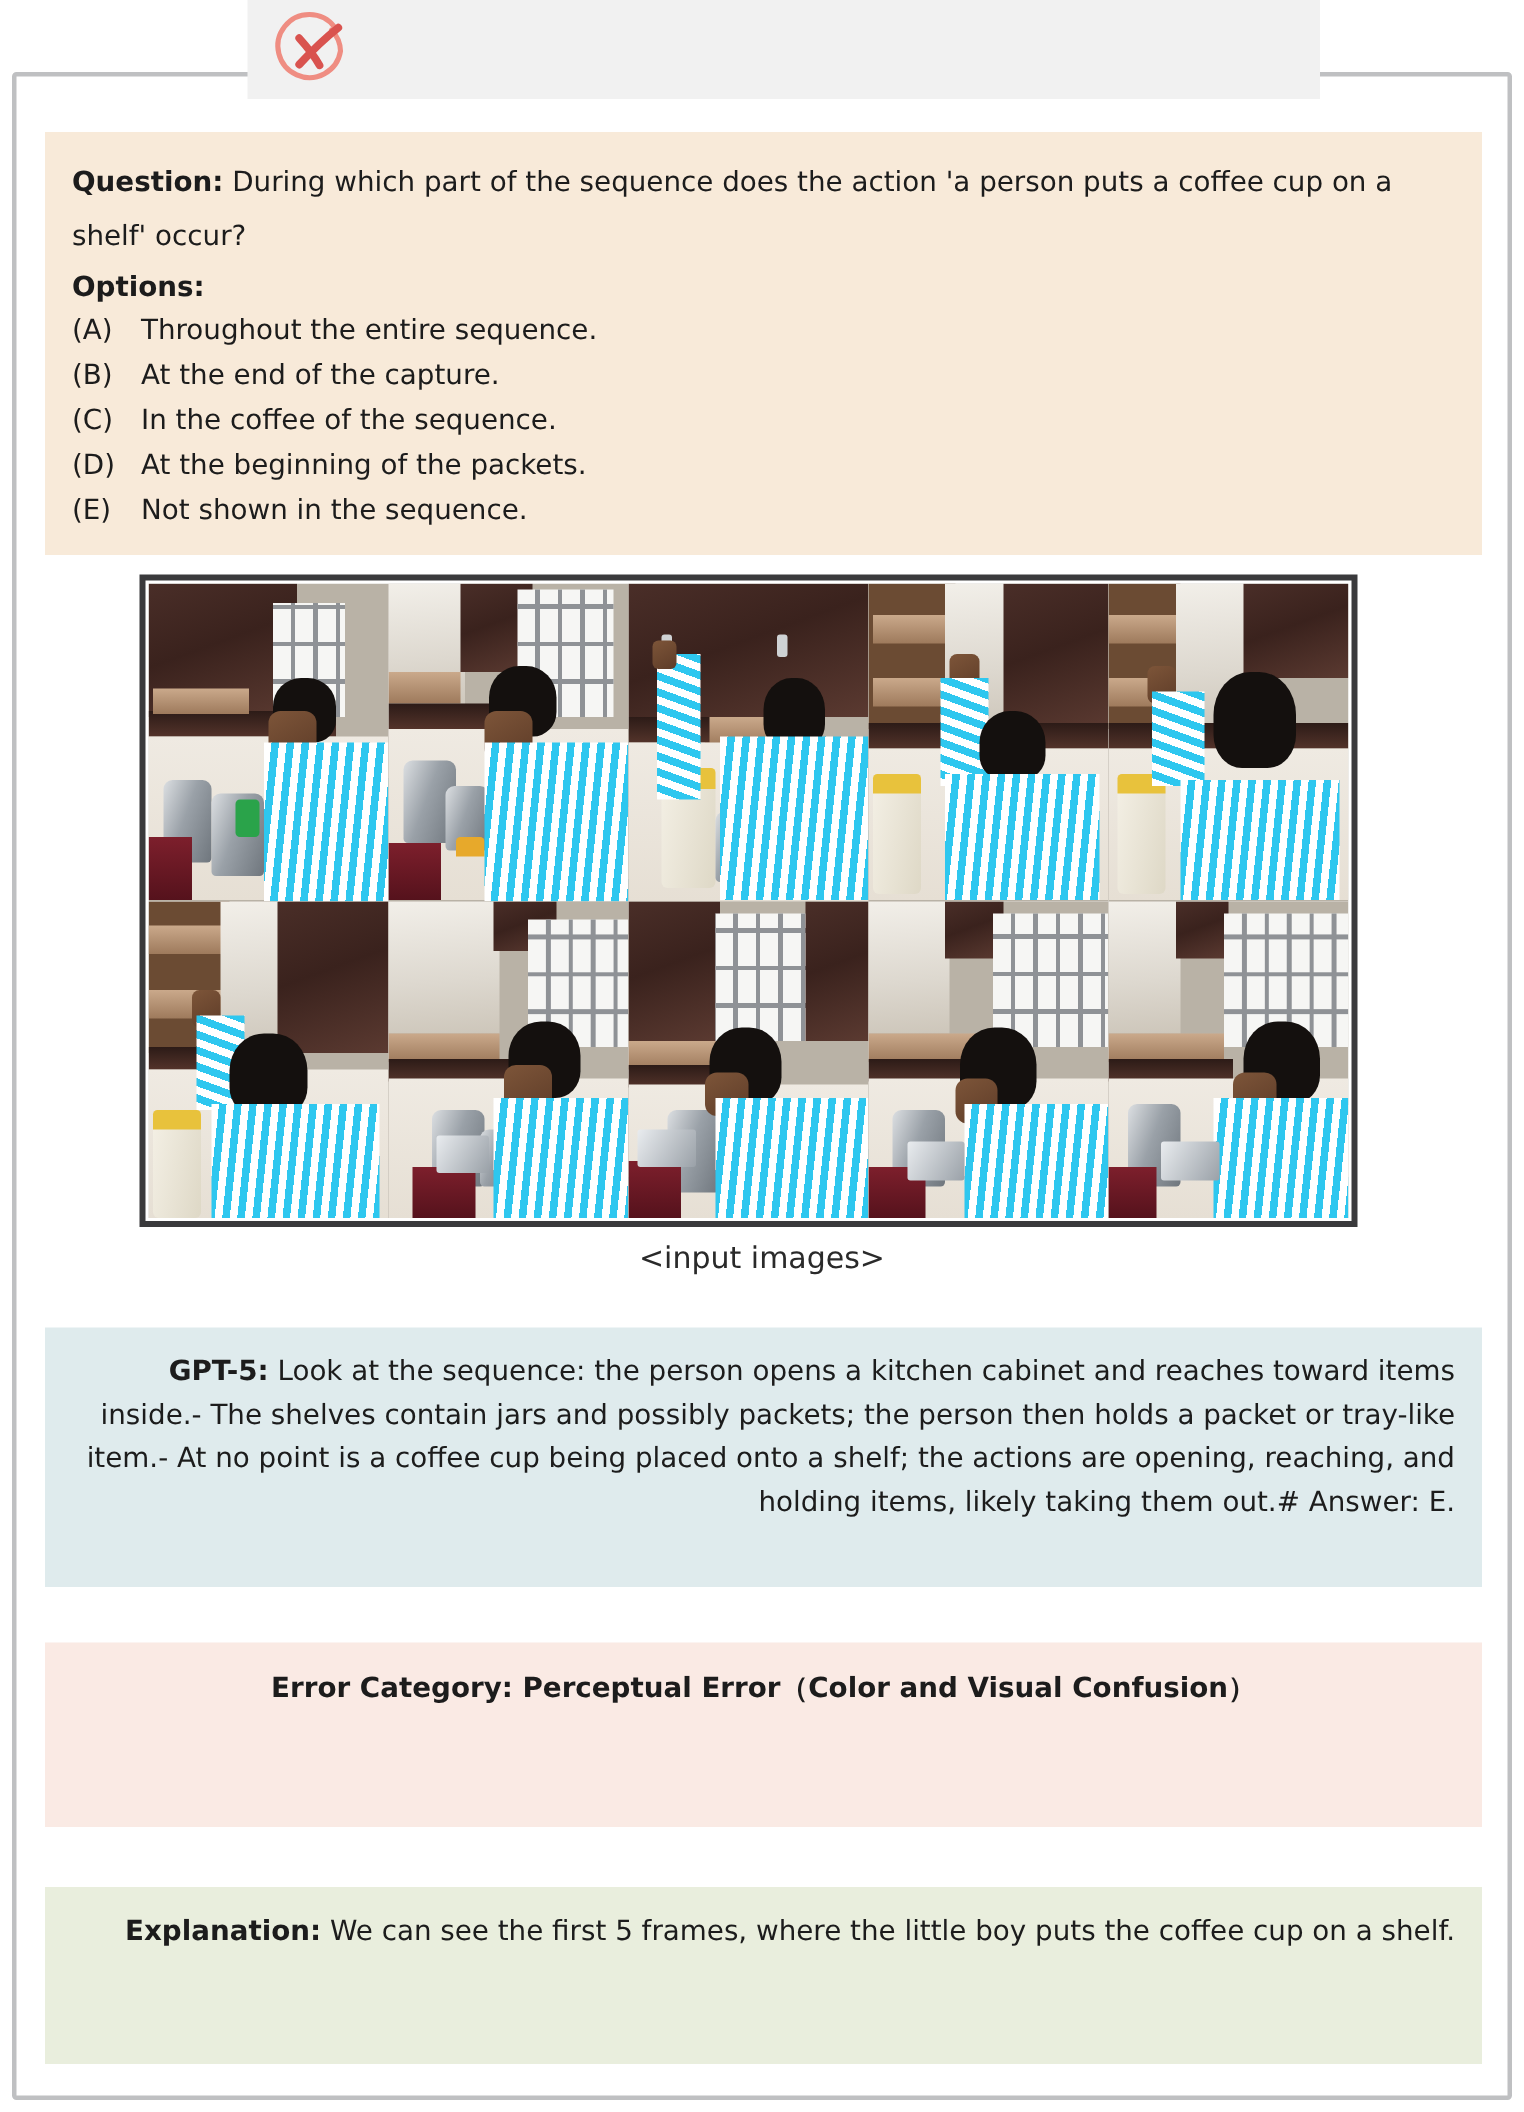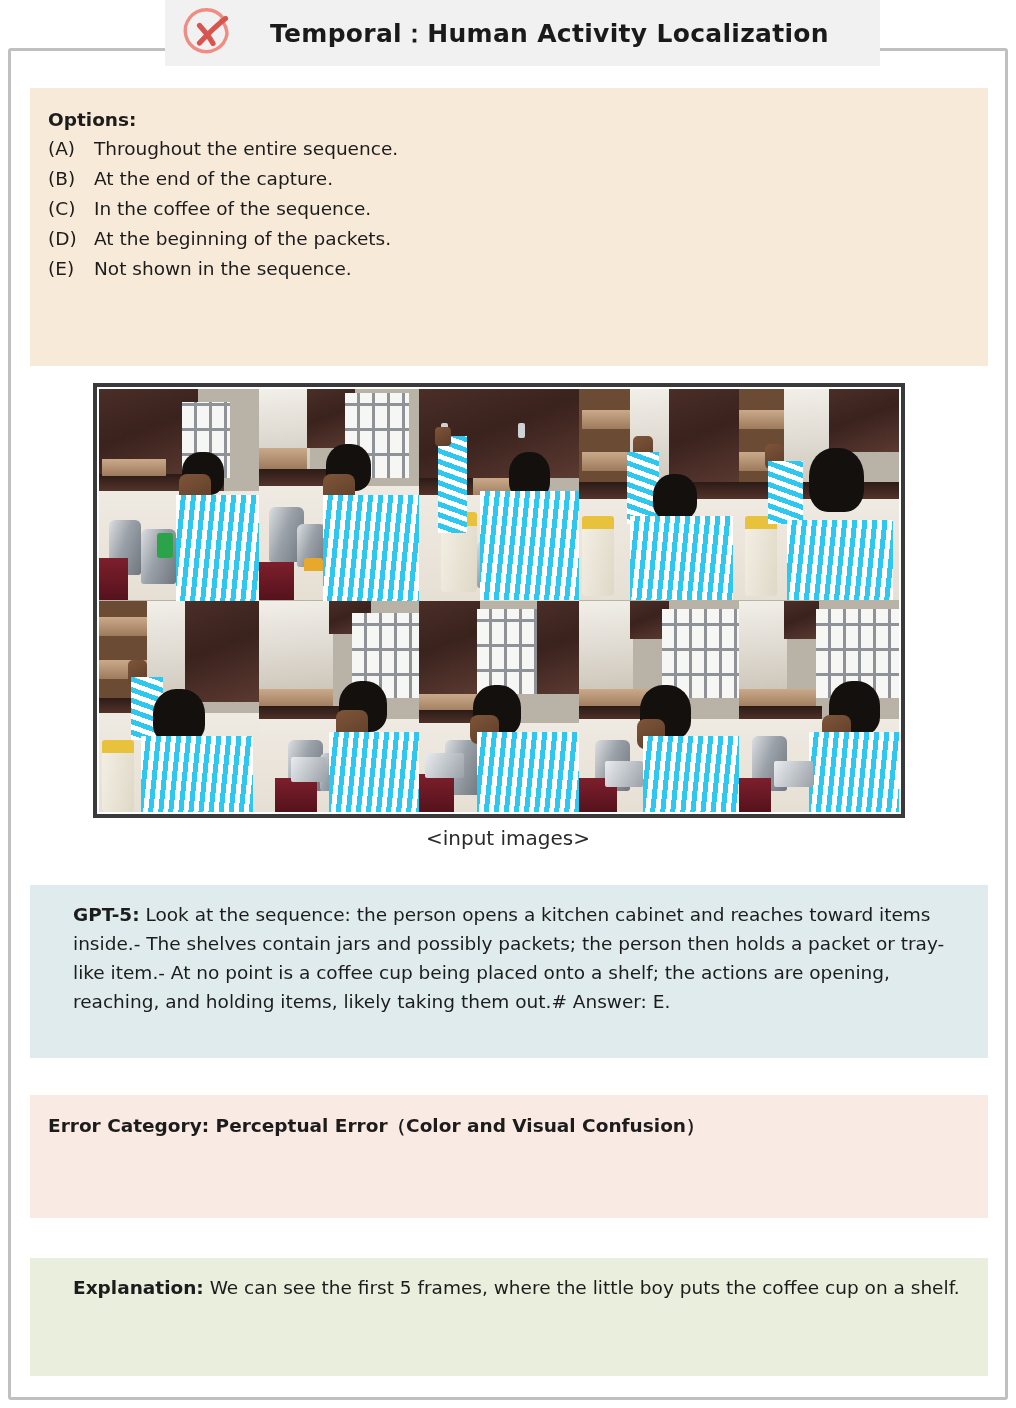--- a/index.html
+++ b/index.html
@@ -123,32 +123,32 @@
   }
 
   .opt-key { width: 46px; flex: 0 0 46px; }
   .opt-text { flex: 1 1 auto; }
 
   .body-text {
     font-family: "DejaVu Sans", sans-serif;
     font-size: 18.5px;
     color: #1c1c1c;
     line-height: 1.56;
-    text-align: left;
-    margin-left: 25px;
+    text-align: right;
   }
 
   .muted { color: #6f6f6f; }
 
   .err-cat {
     font-family: "DejaVu Sans", sans-serif;
     font-size: 18.5px;
     font-weight: 700;
     color: #1c1c1c;
     line-height: 1.6;
+    text-align: center;
   }
 
   .truth-head {
     font-family: "DejaVu Sans", sans-serif;
     font-size: 18.5px;
     font-weight: 700;
     color: #1c1c1c;
     line-height: 1.6;
   }
 
@@ -236,24 +236,26 @@
   <div class="outer-frame"></div>
 
   <div class="header-banner">
     <div class="header-icon">
       <svg viewBox="0 0 56 56" width="56" height="56" aria-hidden="true">
         <path d="M43 13 A21 21 0 1 0 47 29 A21 21 0 0 0 41 15" fill="none" stroke="#ef8d82" stroke-width="3.4" stroke-linecap="round"></path>
         <path d="M19.5 20.5 C24 25.5 30 33 33 38.5" fill="none" stroke="#d9534f" stroke-width="5.2" stroke-linecap="round"></path>
         <path d="M19.5 38 C26 31 36.5 20.5 45.5 13.5" fill="none" stroke="#d9534f" stroke-width="5.2" stroke-linecap="round"></path>
       </svg>
     </div>
-    <div class="header-title">Temporal：Human Activity Localization</div>
   </div>
 
   <div class="box box-question">
+    <div class="q-line">
+      <b>Question:</b><span> During which part of the sequence does the action 'a person puts a coffee cup on a shelf' occur?</span>
+    </div>
     <div class="opts-label">Options:</div>
 
     <div class="opt-row">
       <span class="opt-key">(A)</span>
       <span class="opt-text">Throughout the entire sequence.</span>
     </div>
     <div class="opt-row">
       <span class="opt-key">(B)</span>
       <span class="opt-text">At the end of the capture.</span>
     </div>

